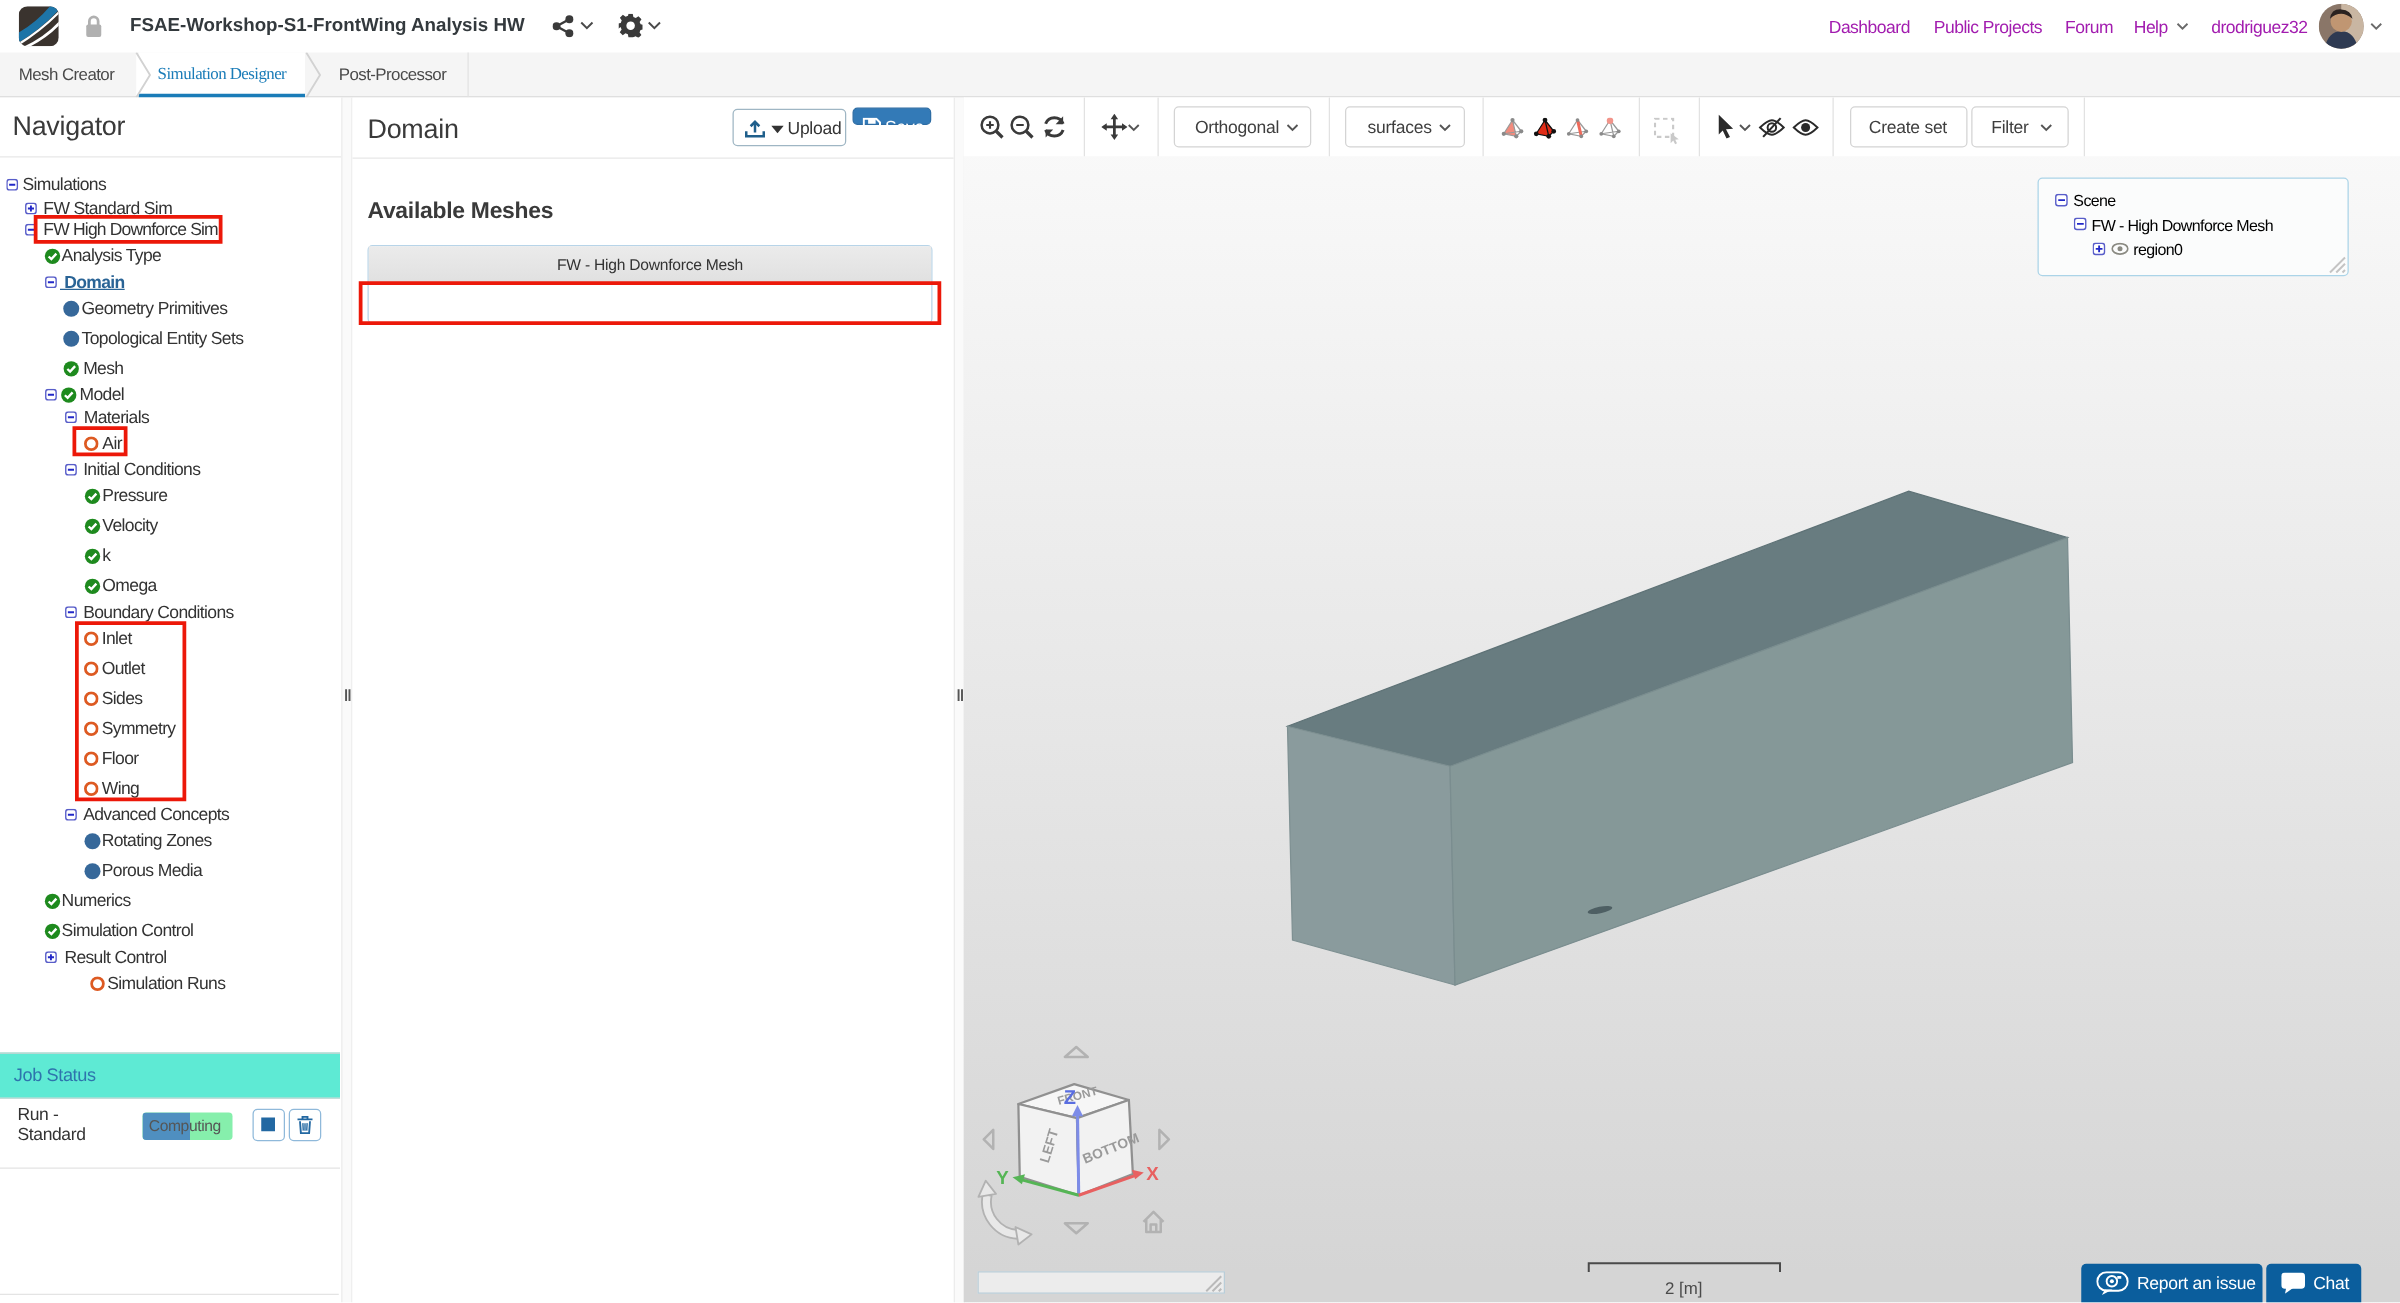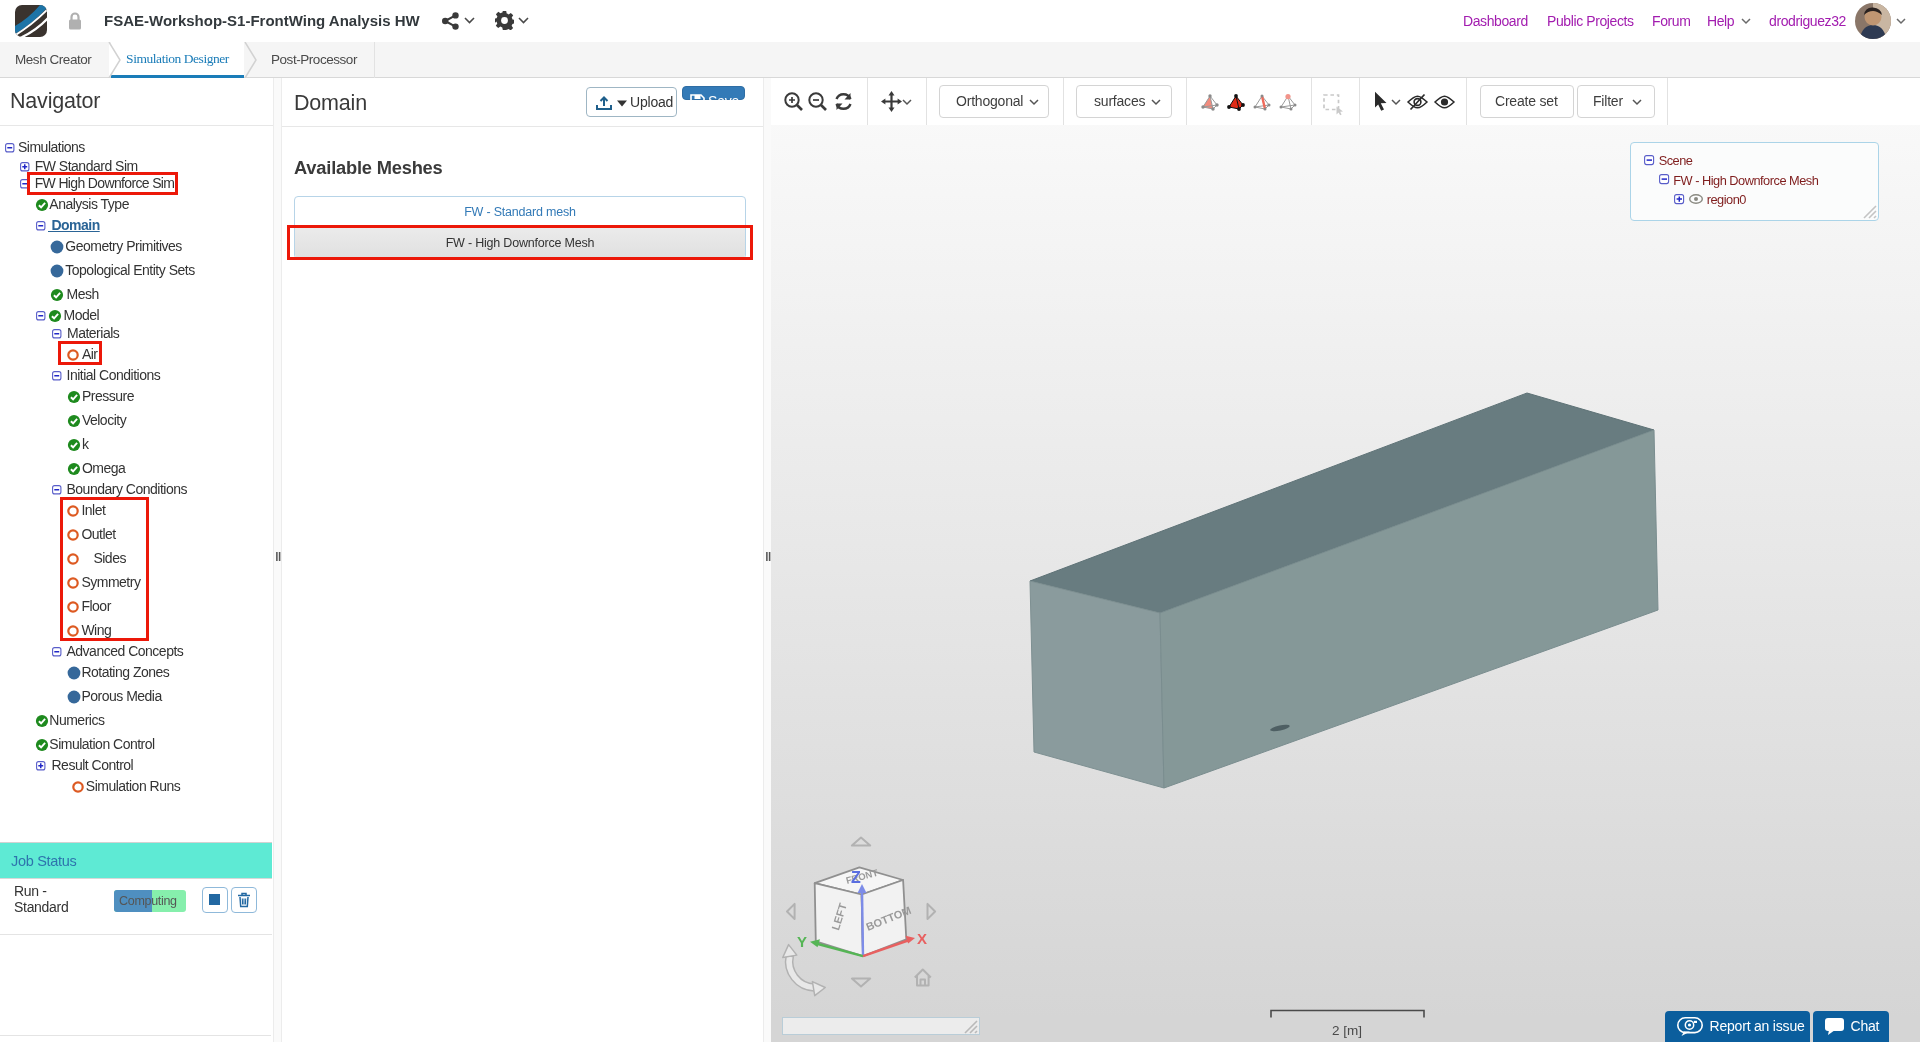--- a/index.html
+++ b/index.html
@@ -32,21 +32,21 @@
   font-size:15px; color:#3e3e3e; text-align:center; }
 
 .trow { position:absolute; font-size:14px; letter-spacing:-0.5px; color:#333; white-space:nowrap; height:21px; line-height:21px; }
 .trow svg { vertical-align:-2px; }
 .redbox { position:absolute; border:3px solid #ec1809; }
 
 #jobstatus { position:absolute; left:0; top:764px; width:272px; }
 #jobhead { height:37px; background:#5eead4; border-top:1px solid #d2d2d2; border-bottom:1px solid #d8d8d8;
   font-size:14.5px; letter-spacing:-0.3px; color:#2e74ad; line-height:36px; padding-left:11px; }
 
-.scenetxt { color:#7f1d1d; font-size:12.8px; letter-spacing:-0.5px; white-space:nowrap;text-align:center; }
+.scenetxt { color:#000000; font-size:12.8px; letter-spacing:-0.5px; white-space:nowrap;text-align:center; }
 </style>
 </head>
 <body>
 <div id="app">
   <div id="topbar">
     <svg class="abs" style="left:15px;top:5px;" width="32" height="32" viewBox="0 0 32 32">
       <defs>
           <clipPath id="lg">
             <rect x="0" y="0" width="32" height="32" rx="7"></rect>
           </clipPath>
@@ -255,21 +255,21 @@
       <div class="trow" style="left:0;top:445.5px;width:273px;">
           <svg class="abs" style="left:67px;top:5px;" width="12" height="12" viewBox="0 0 12 12">
             <circle cx="6" cy="6" r="4.7" fill="#fff" stroke="#dd5a22" stroke-width="2.2"></circle>
           </svg>
           <span class="abs" style="left:81.4px;top:0;">Outlet</span>
         </div>
       <div class="trow" style="left:0;top:469.5px;width:273px;">
           <svg class="abs" style="left:67px;top:5px;" width="12" height="12" viewBox="0 0 12 12">
             <circle cx="6" cy="6" r="4.7" fill="#fff" stroke="#dd5a22" stroke-width="2.2"></circle>
           </svg>
-          <span class="abs" style="left:81.4px;top:0;margin-left:12px;">Sides</span>
+          <span class="abs" style="left:81.4px;top:0;">Sides</span>
         </div>
       <div class="trow" style="left:0;top:493.5px;width:273px;">
           <svg class="abs" style="left:67px;top:5px;" width="12" height="12" viewBox="0 0 12 12">
             <circle cx="6" cy="6" r="4.7" fill="#fff" stroke="#dd5a22" stroke-width="2.2"></circle>
           </svg>
           <span class="abs" style="left:81.4px;top:0;">Symmetry</span>
         </div>
       <div class="trow" style="left:0;top:517.5px;width:273px;">
           <svg class="abs" style="left:67px;top:5px;" width="12" height="12" viewBox="0 0 12 12">
             <circle cx="6" cy="6" r="4.7" fill="#fff" stroke="#dd5a22" stroke-width="2.2"></circle>
@@ -372,21 +372,20 @@
     <div class="abs" style="left:400px;top:8px;width:63px;height:14px;background:#337ab7;border:1px solid #2e6da4;border-radius:4px;">
       <svg class="abs" style="left:7px;top:7px;" width="15" height="15" viewBox="0 0 15 15">
         <path d="M1,1 H11 L14,4 V14 H1 Z" fill="none" stroke="#fff" stroke-width="1.6"></path>
         <rect x="4" y="8.5" width="7" height="5.5" fill="#fff"></rect>
           <rect x="4.5" y="1" width="6" height="4" fill="#fff"></rect>
       </svg>
       <span class="abs" style="left:25px;top:0;font-size:14px;letter-spacing:-0.2px;color:#fff;line-height:29px;">Save</span>
     </div>
     <span class="abs" style="left:12px;top:79px;font-size:18.3px;font-weight:bold;letter-spacing:-0.2px;color:#3a3a3a;">Available Meshes</span>
     <div class="abs" style="left:12px;top:118px;width:452px;height:63px;border:1px solid #b7d4e8;border-radius:4px;">
-      <div style="height:31px;line-height:31px;text-align:center;font-size:12.5px;letter-spacing:-0.2px;color:#337ab7;border-bottom:1px solid #cfe3f0;">FW - Standard mesh</div>
       <div style="height:30px;line-height:30px;text-align:center;font-size:12.5px;letter-spacing:-0.2px;color:#333;background:linear-gradient(#ebebeb,#e0e0e0);border-radius:0 0 4px 4px;">FW - High Downforce Mesh</div>
     </div>
     <div class="redbox" style="left:5px;top:147px;width:466px;height:35px;"></div>
   </div>
   <div class="split" style="left:763px;">
       <span class="splitgrip">‖</span>
     </div>
   <div id="viewport">
     <svg id="scene3d" class="abs" style="left:0;top:0;" width="1149" height="964" viewBox="0 0 1149 964">
 

